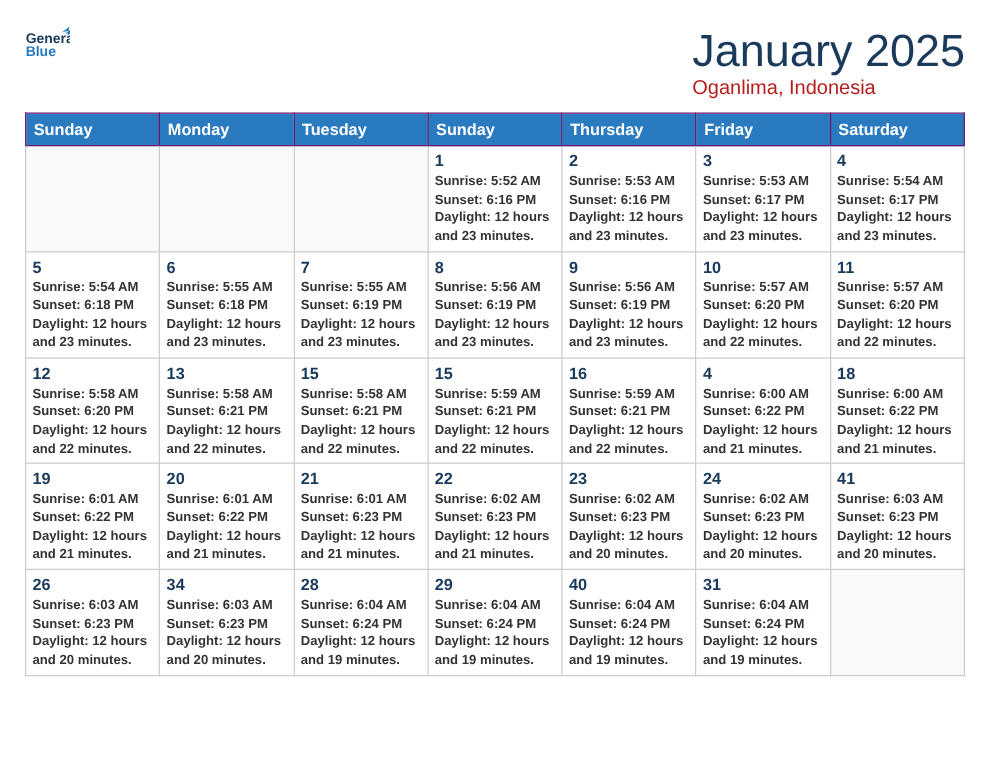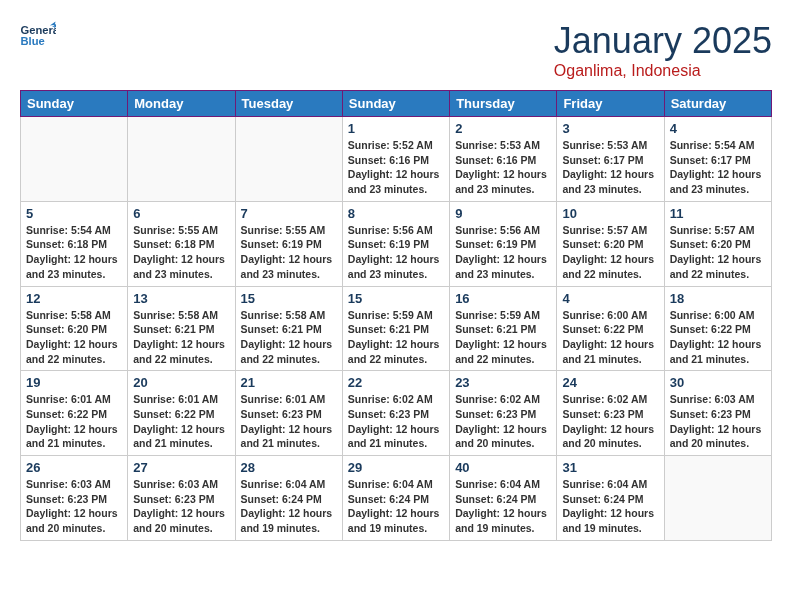--- a/index.html
+++ b/index.html
@@ -207,31 +207,31 @@
         </td>
         <td>
           <div class="day-number">23</div>
           <div class="day-info">Sunrise: 6:02 AM<br>Sunset: 6:23 PM<br>Daylight: 12 hours and 20 minutes.</div>
         </td>
         <td>
           <div class="day-number">24</div>
           <div class="day-info">Sunrise: 6:02 AM<br>Sunset: 6:23 PM<br>Daylight: 12 hours and 20 minutes.</div>
         </td>
         <td>
-          <div class="day-number">30</div>
+          <div class="day-number">41</div>
           <div class="day-info">Sunrise: 6:03 AM<br>Sunset: 6:23 PM<br>Daylight: 12 hours and 20 minutes.</div>
         </td>
       </tr>
       <tr>
         <td>
           <div class="day-number">26</div>
           <div class="day-info">Sunrise: 6:03 AM<br>Sunset: 6:23 PM<br>Daylight: 12 hours and 20 minutes.</div>
         </td>
         <td>
-          <div class="day-number">27</div>
+          <div class="day-number">34</div>
           <div class="day-info">Sunrise: 6:03 AM<br>Sunset: 6:23 PM<br>Daylight: 12 hours and 20 minutes.</div>
         </td>
         <td>
           <div class="day-number">28</div>
           <div class="day-info">Sunrise: 6:04 AM<br>Sunset: 6:24 PM<br>Daylight: 12 hours and 19 minutes.</div>
         </td>
         <td>
           <div class="day-number">29</div>
           <div class="day-info">Sunrise: 6:04 AM<br>Sunset: 6:24 PM<br>Daylight: 12 hours and 19 minutes.</div>
         </td>

